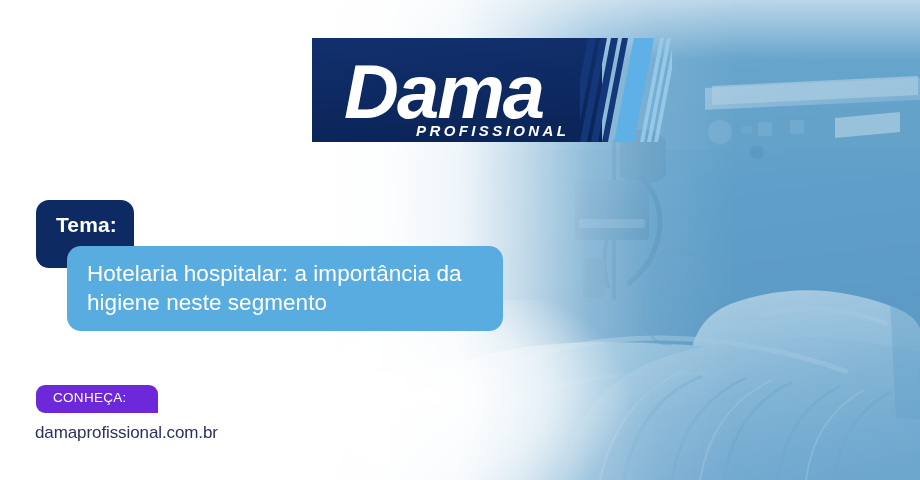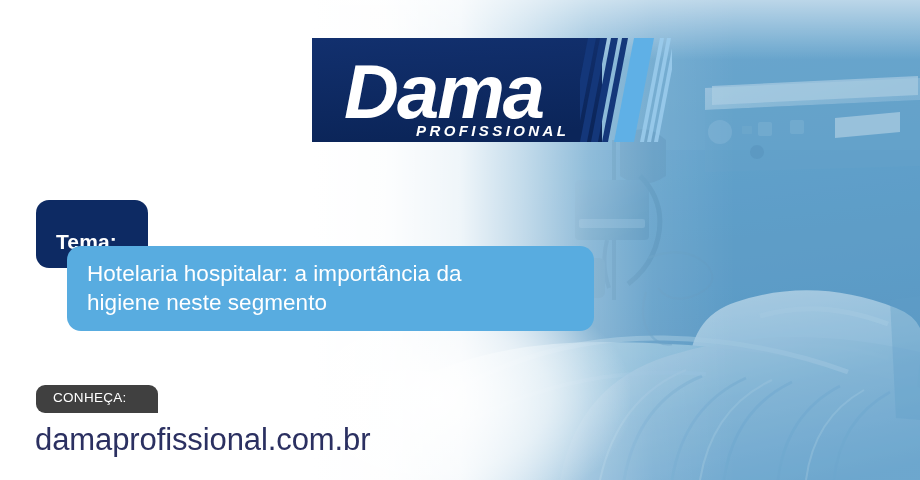--- a/index.html
+++ b/index.html
@@ -38,57 +38,57 @@
   }
 
   
   .logo{
     position:absolute;left:284px;top:38px;width:360px;height:104px;padding-left:28px;
   }
   .logo svg{display:block;width:360px;height:104px;}
 
   
   .tema-badge{
-    position:absolute;left:36px;top:200px;width:112px;height:68px;
+    position:absolute;left:36px;top:200px;width:98px;height:68px;
     background:#0d2a63;border-radius:13px;
-    display:flex;align-items:center;justify-content:flex-start;
+    display:flex;align-items:flex-start;justify-content:flex-start;
     z-index:5;
   }
   .tema-badge .lbl{
     color:#ffffff;font-size:21px;font-weight:bold;
     letter-spacing:.1px;margin:14px 0 0 20px;line-height:1;
   }
 
   
   .title-bubble{
-    position:absolute;left:67px;top:246px;width:527px;height:85px;
+    position:absolute;left:67px;top:246px;width:436px;height:85px;
     background:#58ace0;border-radius:14px;z-index:6;
   }
   .title-bubble .txt{
     position:absolute;left:20px;top:13px;width:400px;
     color:#ffffff;font-size:22.5px;line-height:1.29;font-weight:400;
     letter-spacing:.05px;
   }
 
   
   .conheca{
     position:absolute;left:36px;top:385px;width:122px;height:28px;
-    background:#404040;
+    background:#6d28d9;
     border-radius:9px 9px 0 9px;
     z-index:5;
   }
   .conheca .lbl{
     position:absolute;left:17px;top:6px;
     color:#ffffff;font-size:13.5px;letter-spacing:.3px;line-height:1;
   }
 
   
   .url{
     position:absolute;left:35px;top:424px;
-    color:#2b3061;font-size:31px;font-weight:400;letter-spacing:-.1px;
+    color:#2b3061;font-size:17px;font-weight:400;letter-spacing:-.1px;
     line-height:1;z-index:5;white-space:nowrap;
   }
 </style>
 </head>
 <body>
 
 <div class="canvas">
 
   <div class="photo">
     <svg viewBox="0 0 920 480" preserveAspectRatio="xMidYMid slice" aria-hidden="true">

